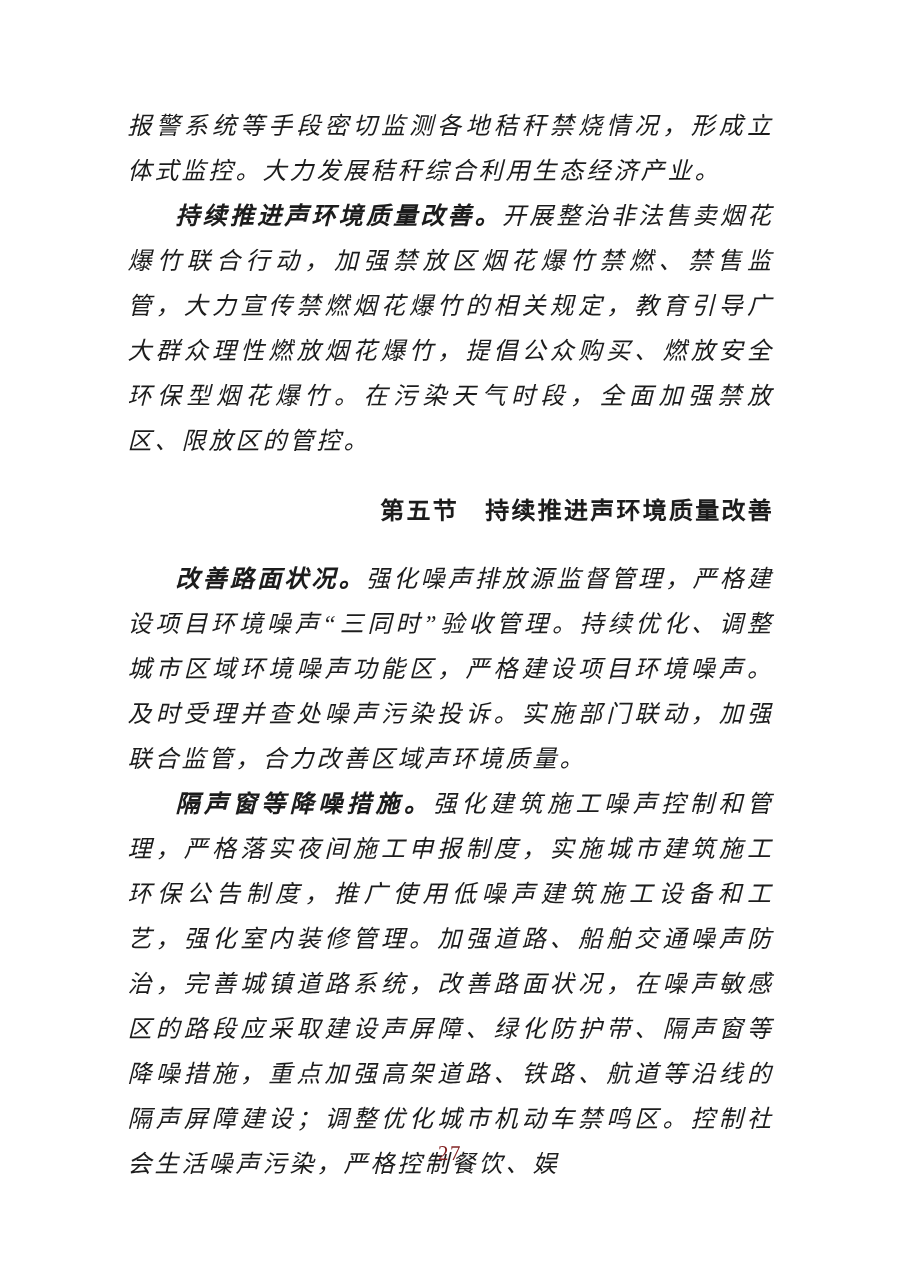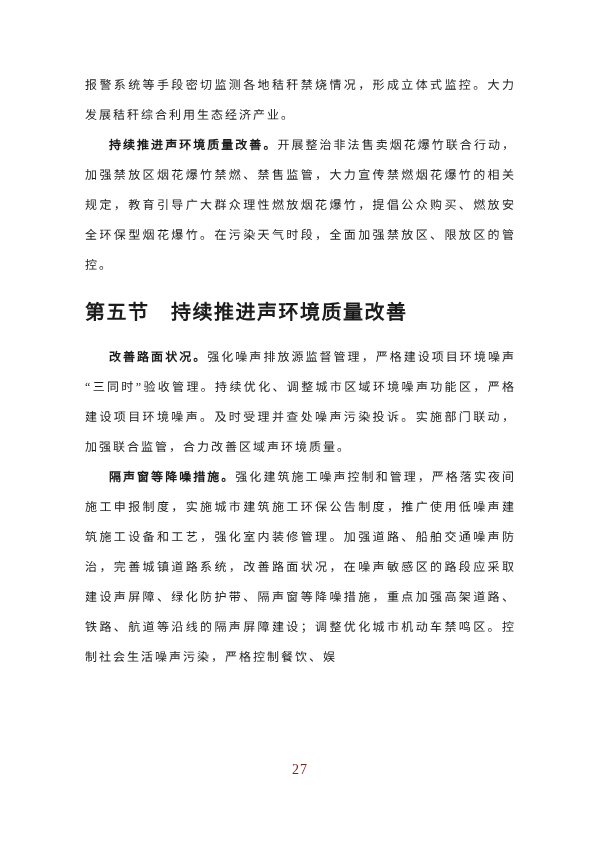--- a/index.html
+++ b/index.html
@@ -17,42 +17,43 @@
     color: #1c1c1c;
   }
   .content {
     position: absolute;
     left: 85px;
     top: 70px;
     width: 431px;
   }
   .para {
     margin: 0;
-    font-size: 12px;
+    font-size: 16px;
     line-height: 30px;
     letter-spacing: 2px;
     text-align: justify;
     text-justify: inter-character;
     word-break: break-all;
+    font-style: italic;
   }
   .para.indent {
     text-indent: 2em;
   }
   .lead {
     font-weight: bold;
     font-family: "Liberation Sans", sans-serif;
   }
   .section-heading {
     margin: 16px 0 14px 0;
-    font-size: 20px;
+    font-size: 16px;
     line-height: 32px;
     letter-spacing: 1.5px;
     font-weight: bold;
     font-family: "Liberation Sans", sans-serif;
-    text-align: left;
+    text-align: right;
     color: #1c1c1c;
   }
   .page-number {
     position: absolute;
     left: 0;
     bottom: 70px;
     width: 100%;
     text-align: center;
     font-size: 14px;
     letter-spacing: 1px;

